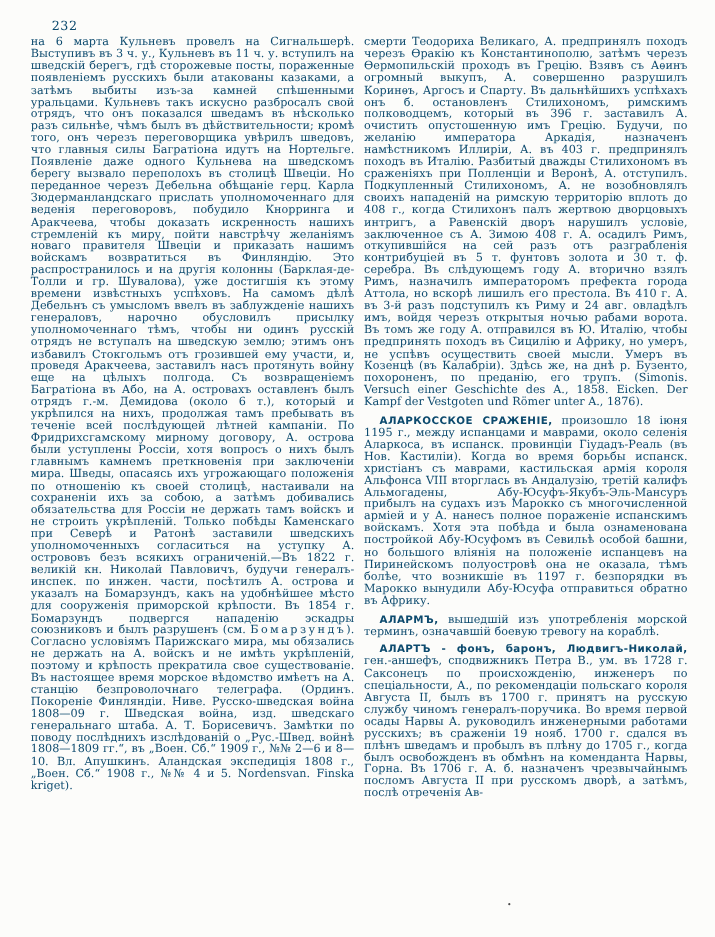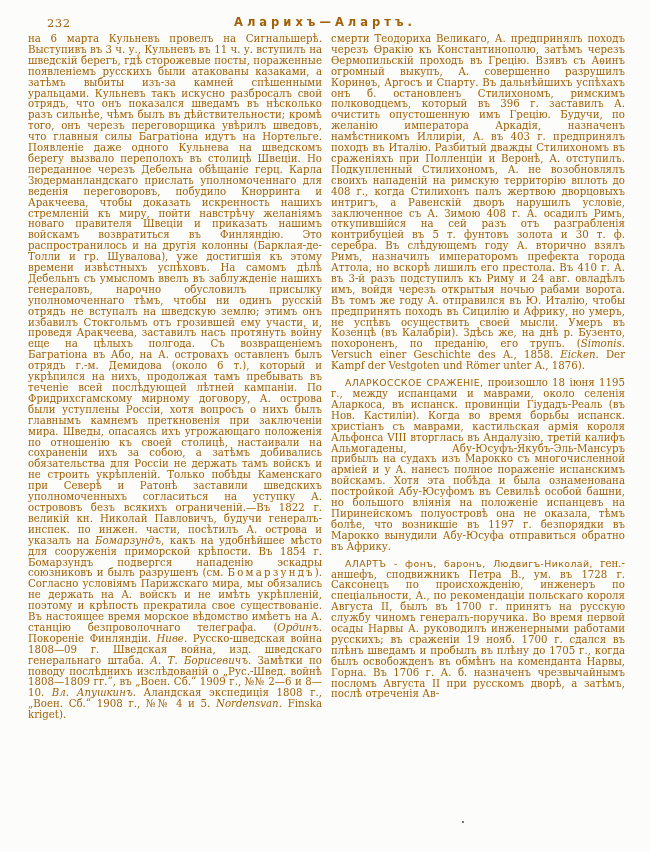--- a/index.html
+++ b/index.html
@@ -1,53 +1,53 @@
 <!DOCTYPE html>
 <html lang="ru"><head>
 <meta charset="utf-8">
 <style>
   html,body{margin:0;padding:0;background:#ffffff;}
   .page{
     position:relative;width:650px;height:852px;overflow:hidden;
-    background:#fcfcfa;color:#a16207;
+    background:#fcfcfa;color:#0c4a6e;
     font-family:"DejaVu Serif","Liberation Serif",serif;
   }
   .header{position:absolute;top:15px;left:0;right:0;height:16px;}
   .pagenum{position:absolute;left:47px;top:1px;font-size:11.5px;letter-spacing:0.5px;}
   .runtitle{
     display:block;text-align:center;
     font-family:"DejaVu Sans","Liberation Sans",sans-serif;
     font-weight:bold;font-size:11.5px;letter-spacing:4px;
   }
   .cols{position:absolute;top:34px;left:28px;display:flex;gap:9px;}
   .col{width:294px;font-size:10.2px;line-height:10.9px;text-align:justify;overflow-wrap:break-word;}
   .para{margin:0;}
   .para.entry{text-indent:14px;margin-top:6px;}
   .seg-bold{
     font-family:"DejaVu Sans","Liberation Sans",sans-serif;
-    font-weight:normal;font-size:9.4px;letter-spacing:0.4px;
+    font-weight:bold;font-size:9.4px;letter-spacing:0.4px;
   }
-  .seg-italic{font-style:italic;}
+  .seg-italic{}
   .seg-spaced{letter-spacing:2.2px;}
   .ink-dot{position:absolute;left:462px;top:821px;width:2px;height:2px;background:#4a4a4a;border-radius:50%;}
 </style>
 </head>
 <body>
 
 <div class="page">
   <div class="header">
     <span class="pagenum">232</span>
-    <span class="runtitle">Аларихъ—Алартъ.</span>
   </div>
 
   <div class="cols">
     <div class="col">
       <p class="para cont"><span class="seg">на 6 марта Кульневъ провелъ на Сигнальшерѣ. Выступивъ въ 3 ч. у., Кульневъ въ 11 ч. у. вступилъ на шведскій берегъ, гдѣ сторожевые посты, пораженные появленіемъ русскихъ были атакованы казаками, а затѣмъ выбиты изъ-за камней спѣшенными уральцами. Кульневъ такъ искусно разбросалъ свой отрядъ, что онъ показался шведамъ въ нѣсколько разъ сильнѣе, чѣмъ былъ въ дѣйствительности; кромѣ того, онъ черезъ переговорщика увѣрилъ шведовъ, что главныя силы Багратіона идутъ на Нортельге. Появленіе даже одного Кульнева на шведскомъ берегу вызвало переполохъ въ столицѣ Швеціи. Но переданное черезъ Дебельна обѣщаніе герц. Карла Зюдерманландскаго прислать уполномоченнаго для веденія переговоровъ, побудило Кнорринга и Аракчеева, чтобы доказать искренность нашихъ стремленій къ миру, пойти навстрѣчу желаніямъ новаго правителя Швеціи и приказать нашимъ войскамъ возвратиться въ Финляндію. Это распространилось и на другія колонны (Барклая-де-Толли и гр. Шувалова), уже достигшія къ этому времени извѣстныхъ успѣховъ. На самомъ дѣлѣ Дебельнъ съ умысломъ ввелъ въ заблужденіе нашихъ генераловъ, нарочно обусловилъ присылку уполномоченнаго тѣмъ, чтобы ни одинъ русскій отрядъ не вступалъ на шведскую землю; этимъ онъ избавилъ Стокгольмъ отъ грозившей ему участи, и, проведя Аракчеева, заставилъ насъ протянуть войну еще на цѣлыхъ полгода. Съ возвращеніемъ Багратіона въ Або, на А. островахъ оставленъ былъ отрядъ г.-м. Демидова (около 6 т.), который и укрѣпился на нихъ, продолжая тамъ пребывать въ теченіе всей послѣдующей лѣтней кампаніи. По Фридрихсгамскому мирному договору, А. острова были уступлены Россіи, хотя вопросъ о нихъ былъ главнымъ камнемъ преткновенія при заключеніи мира. Шведы, опасаясь ихъ угрожающаго положенія по отношенію къ своей столицѣ, настаивали на сохраненіи ихъ за собою, а затѣмъ добивались обязательства для Россіи не держать тамъ войскъ и не строить укрѣпленій. Только побѣды Каменскаго при Северѣ и Ратонѣ заставили шведскихъ уполномоченныхъ согласиться на уступку А. острововъ безъ всякихъ ограниченій.—Въ 1822 г. великій кн. Николай Павловичъ, будучи генералъ-инспек. по инжен. части, посѣтилъ А. острова и указалъ на </span><span class="seg-italic">Бомарзундъ</span><span class="seg">, какъ на удобнѣйшее мѣсто для сооруженія приморской крѣпости. Въ 1854 г. Бомарзундъ подвергся нападенію эскадры союзниковъ и былъ разрушенъ (см. </span><span class="seg-spaced">Бомарзундъ</span><span class="seg">). Согласно условіямъ Парижскаго мира, мы обязались не держать на А. войскъ и не имѣть укрѣпленій, поэтому и крѣпость прекратила свое существованіе. Въ настоящее время морское вѣдомство имѣетъ на А. станцію безпроволочнаго телеграфа. (</span><span class="seg-italic">Ординъ.</span><span class="seg"> Покореніе Финляндіи. </span><span class="seg-italic">Ниве.</span><span class="seg"> Русско-шведская война 1808—09 г. Шведская война, изд. шведскаго генеральнаго штаба. </span><span class="seg-italic">А. Т. Борисевичъ.</span><span class="seg"> Замѣтки по поводу послѣднихъ изслѣдованій о „Рус.-Швед. войнѣ 1808—1809 гг.“, въ „Воен. Сб.“ 1909 г., №№ 2—6 и 8—10. </span><span class="seg-italic">Вл. Апушкинъ.</span><span class="seg"> Аландская экспедиція 1808 г., „Воен. Сб.“ 1908 г., №№ 4 и 5. </span><span class="seg-italic">Nordensvan.</span><span class="seg"> Finska kriget).</span></p>
     </div>
     <div class="col">
       <p class="para cont"><span class="seg">смерти Теодориха Великаго, А. предпринялъ походъ черезъ Ѳракію къ Константинополю, затѣмъ черезъ Ѳермопильскій проходъ въ Грецію. Взявъ съ Аѳинъ огромный выкупъ, А. совершенно разрушилъ Коринѳъ, Аргосъ и Спарту. Въ дальнѣйшихъ успѣхахъ онъ б. остановленъ Стилихономъ, римскимъ полководцемъ, который въ 396 г. заставилъ А. очистить опустошенную имъ Грецію. Будучи, по желанію императора Аркадія, назначенъ намѣстникомъ Иллиріи, А. въ 403 г. предпринялъ походъ въ Италію. Разбитый дважды Стилихономъ въ сраженіяхъ при Полленціи и Веронѣ, А. отступилъ. Подкупленный Стилихономъ, А. не возобновлялъ своихъ нападеній на римскую территорію вплоть до 408 г., когда Стилихонъ палъ жертвою дворцовыхъ интригъ, а Равенскій дворъ нарушилъ условіе, заключенное съ А. Зимою 408 г. А. осадилъ Римъ, откупившійся на сей разъ отъ разграбленія контрибуціей въ 5 т. фунтовъ золота и 30 т. ф. серебра. Въ слѣдующемъ году А. вторично взялъ Римъ, назначилъ императоромъ префекта города Аттола, но вскорѣ лишилъ его престола. Въ 410 г. А. въ 3-й разъ подступилъ къ Риму и 24 авг. овладѣлъ имъ, войдя черезъ открытыя ночью рабами ворота. Въ томъ же году А. отправился въ Ю. Италію, чтобы предпринять походъ въ Сицилію и Африку, но умеръ, не успѣвъ осуществить своей мысли. Умеръ въ Козенцѣ (въ Калабріи). Здѣсь же, на днѣ р. Бузенто, похороненъ, по преданію, его трупъ. (</span><span class="seg-italic">Simonis.</span><span class="seg"> Versuch einer Geschichte des A., 1858. </span><span class="seg-italic">Eicken.</span><span class="seg"> Der Kampf der Vestgoten und Römer unter A., 1876).</span></p>
       <p class="para entry"><span class="seg-bold">АЛАРКОССКОЕ СРАЖЕНІЕ,</span><span class="seg"> произошло 18 іюня 1195 г., между испанцами и маврами, около селенія Аларкоса, въ испанск. провинціи Гіудадъ-Реаль (въ Нов. Кастиліи). Когда во время борьбы испанск. христіанъ съ маврами, кастильская армія короля Альфонса VIII вторглась въ Андалузію, третій калифъ Альмогадены, Абу-Юсуфъ-Якубъ-Эль-Мансуръ прибылъ на судахъ изъ Марокко съ многочисленной арміей и у А. нанесъ полное пораженіе испанскимъ войскамъ. Хотя эта побѣда и была ознаменована постройкой Абу-Юсуфомъ въ Севильѣ особой башни, но большого вліянія на положеніе испанцевъ на Пиринейскомъ полуостровѣ она не оказала, тѣмъ болѣе, что возникшіе въ 1197 г. безпорядки въ Марокко вынудили Абу-Юсуфа отправиться обратно въ Африку.</span></p>
+      <p class="para entry"><span class="seg-bold">АЛАРМЪ,</span><span class="seg"> вышедшій изъ употребленія морской терминъ, означавшій боевую тревогу на кораблѣ.</span></p>
       <p class="para entry"><span class="seg-bold">АЛАРТЪ - фонъ, баронъ, Людвигъ-Николай,</span><span class="seg"> ген.-аншефъ, сподвижникъ Петра В., ум. въ 1728 г. Саксонецъ по происхожденію, инженеръ по спеціальности, А., по рекомендаціи польскаго короля Августа II, былъ въ 1700 г. принятъ на русскую службу чиномъ генералъ-поручика. Во время первой осады Нарвы А. руководилъ инженерными работами русскихъ; въ сраженіи 19 нояб. 1700 г. сдался въ плѣнъ шведамъ и пробылъ въ плѣну до 1705 г., когда былъ освобожденъ въ обмѣнъ на коменданта Нарвы, Горна. Въ 1706 г. А. б. назначенъ чрезвычайнымъ посломъ Августа II при русскомъ дворѣ, а затѣмъ, послѣ отреченія Ав-</span></p>
     </div>
   </div>
 
   <div class="ink-dot"></div>
 </div>
 
 </body></html>

